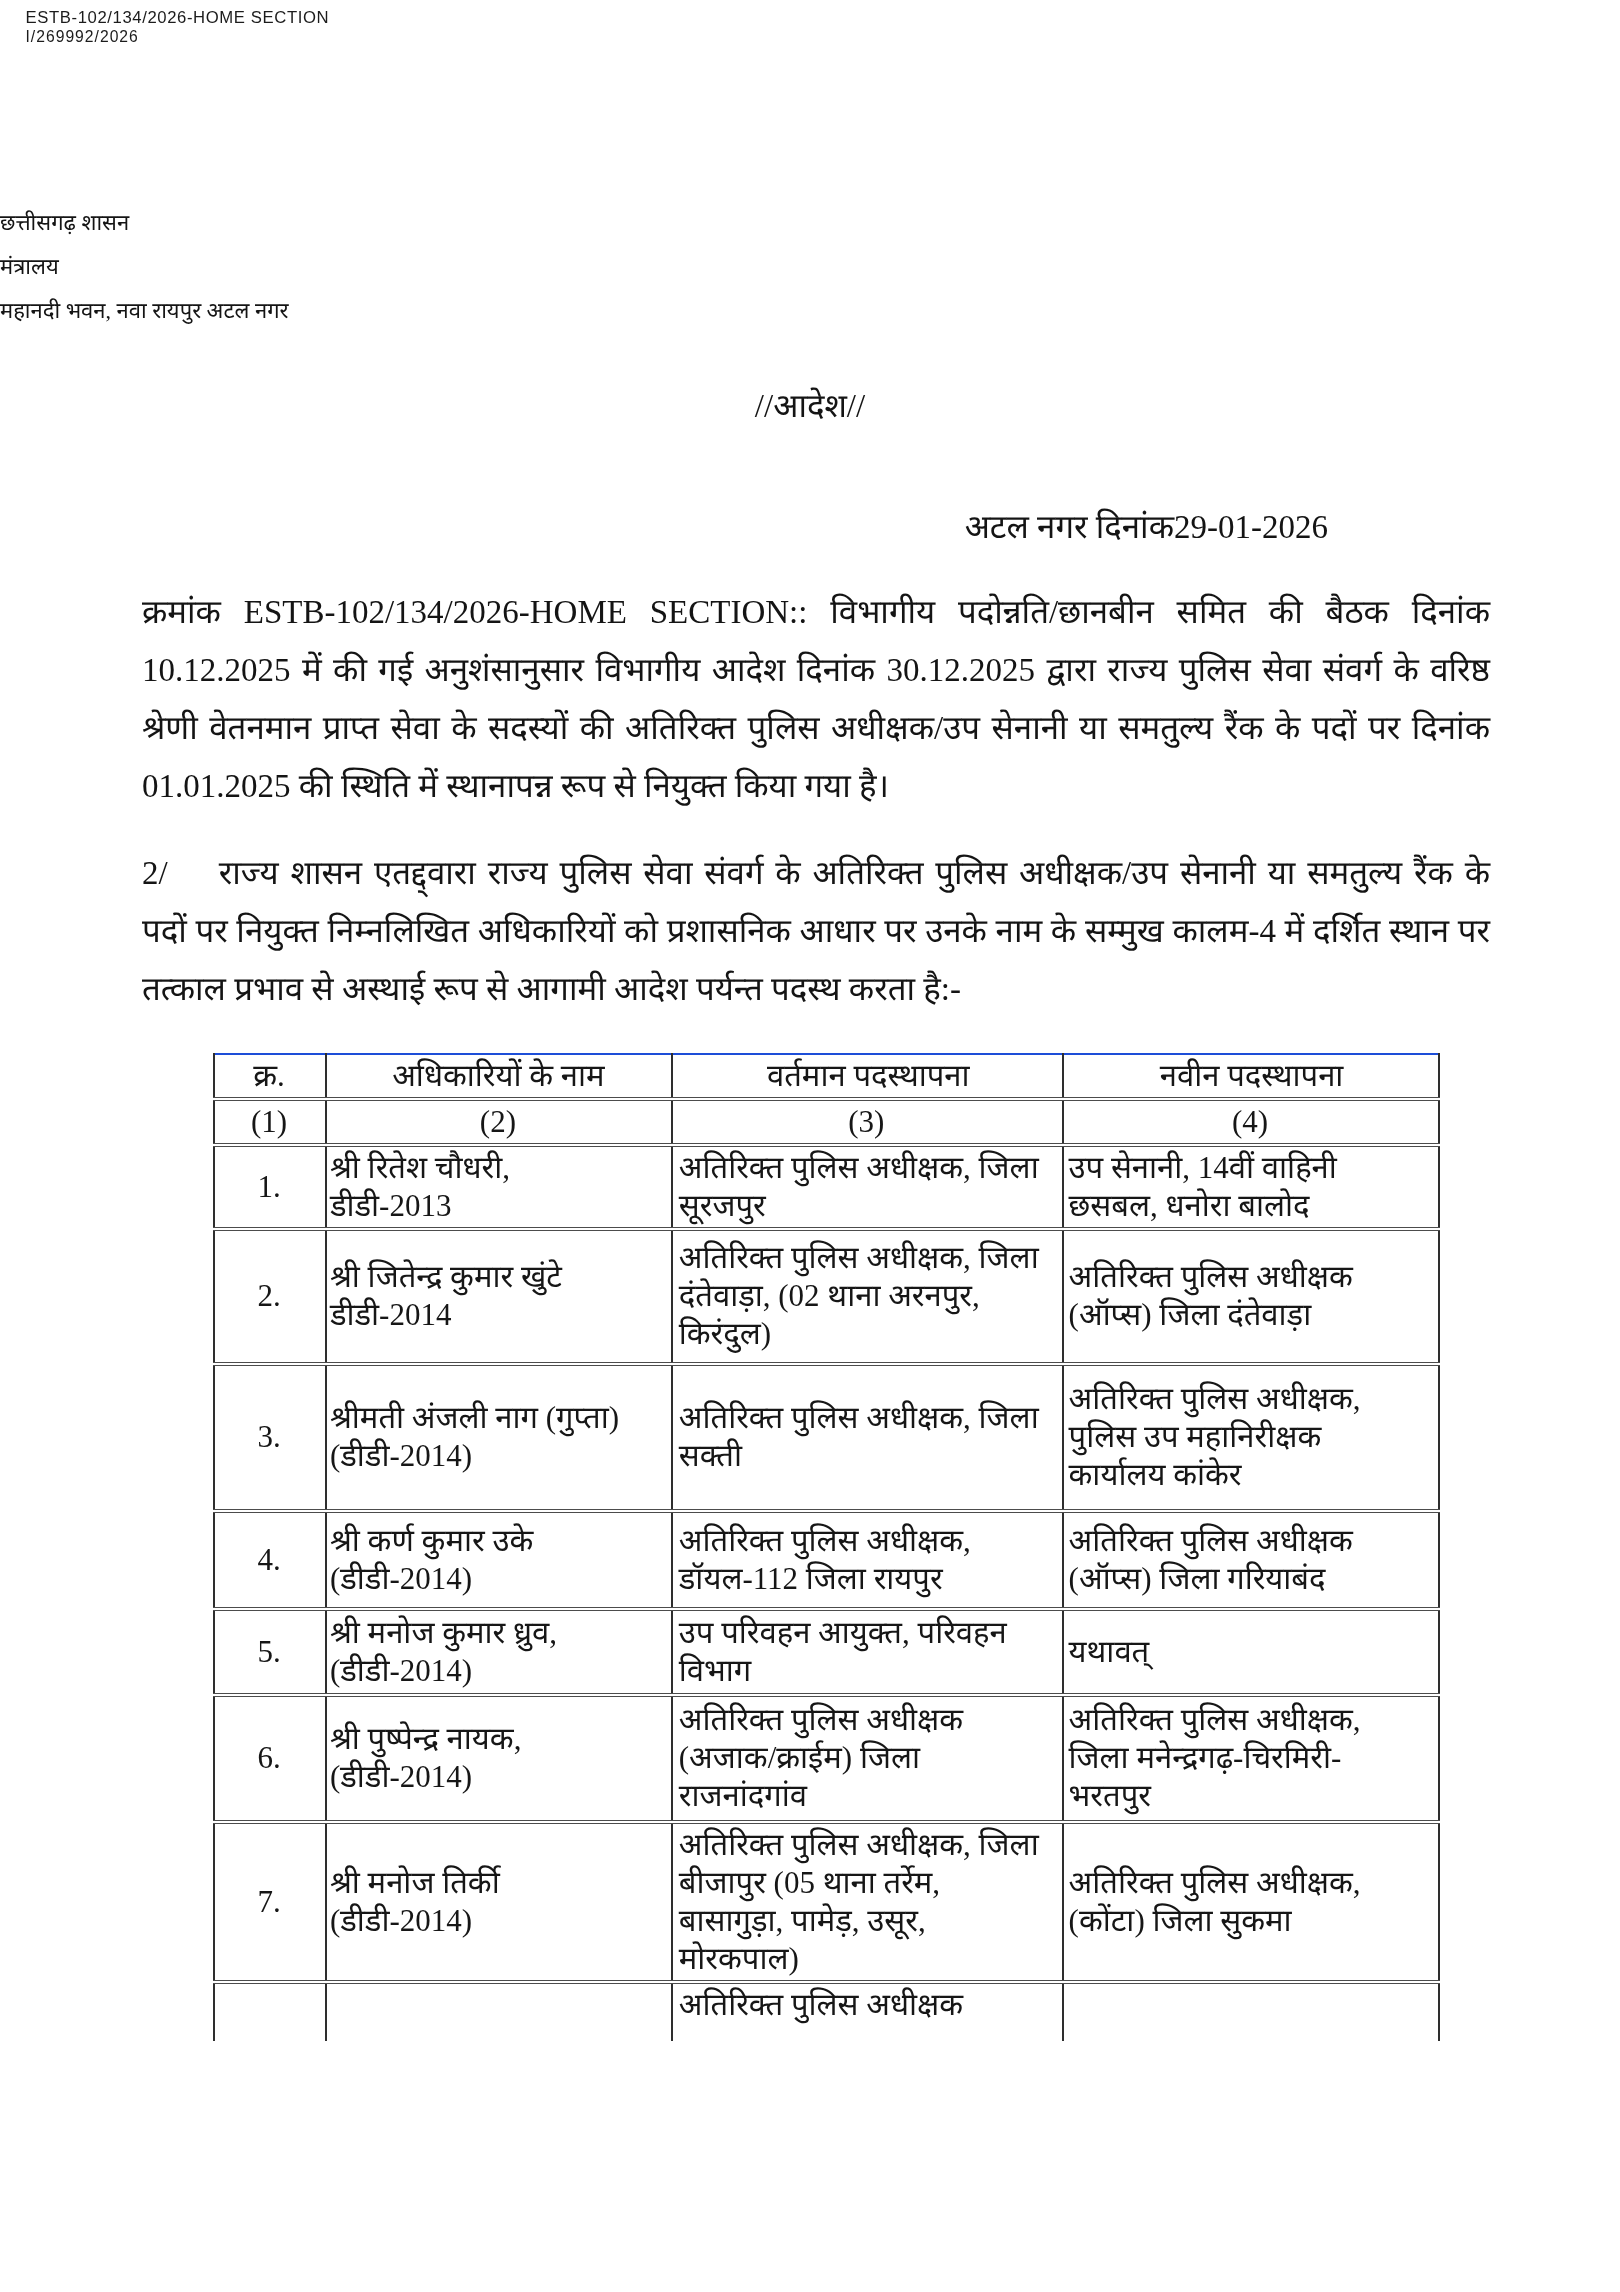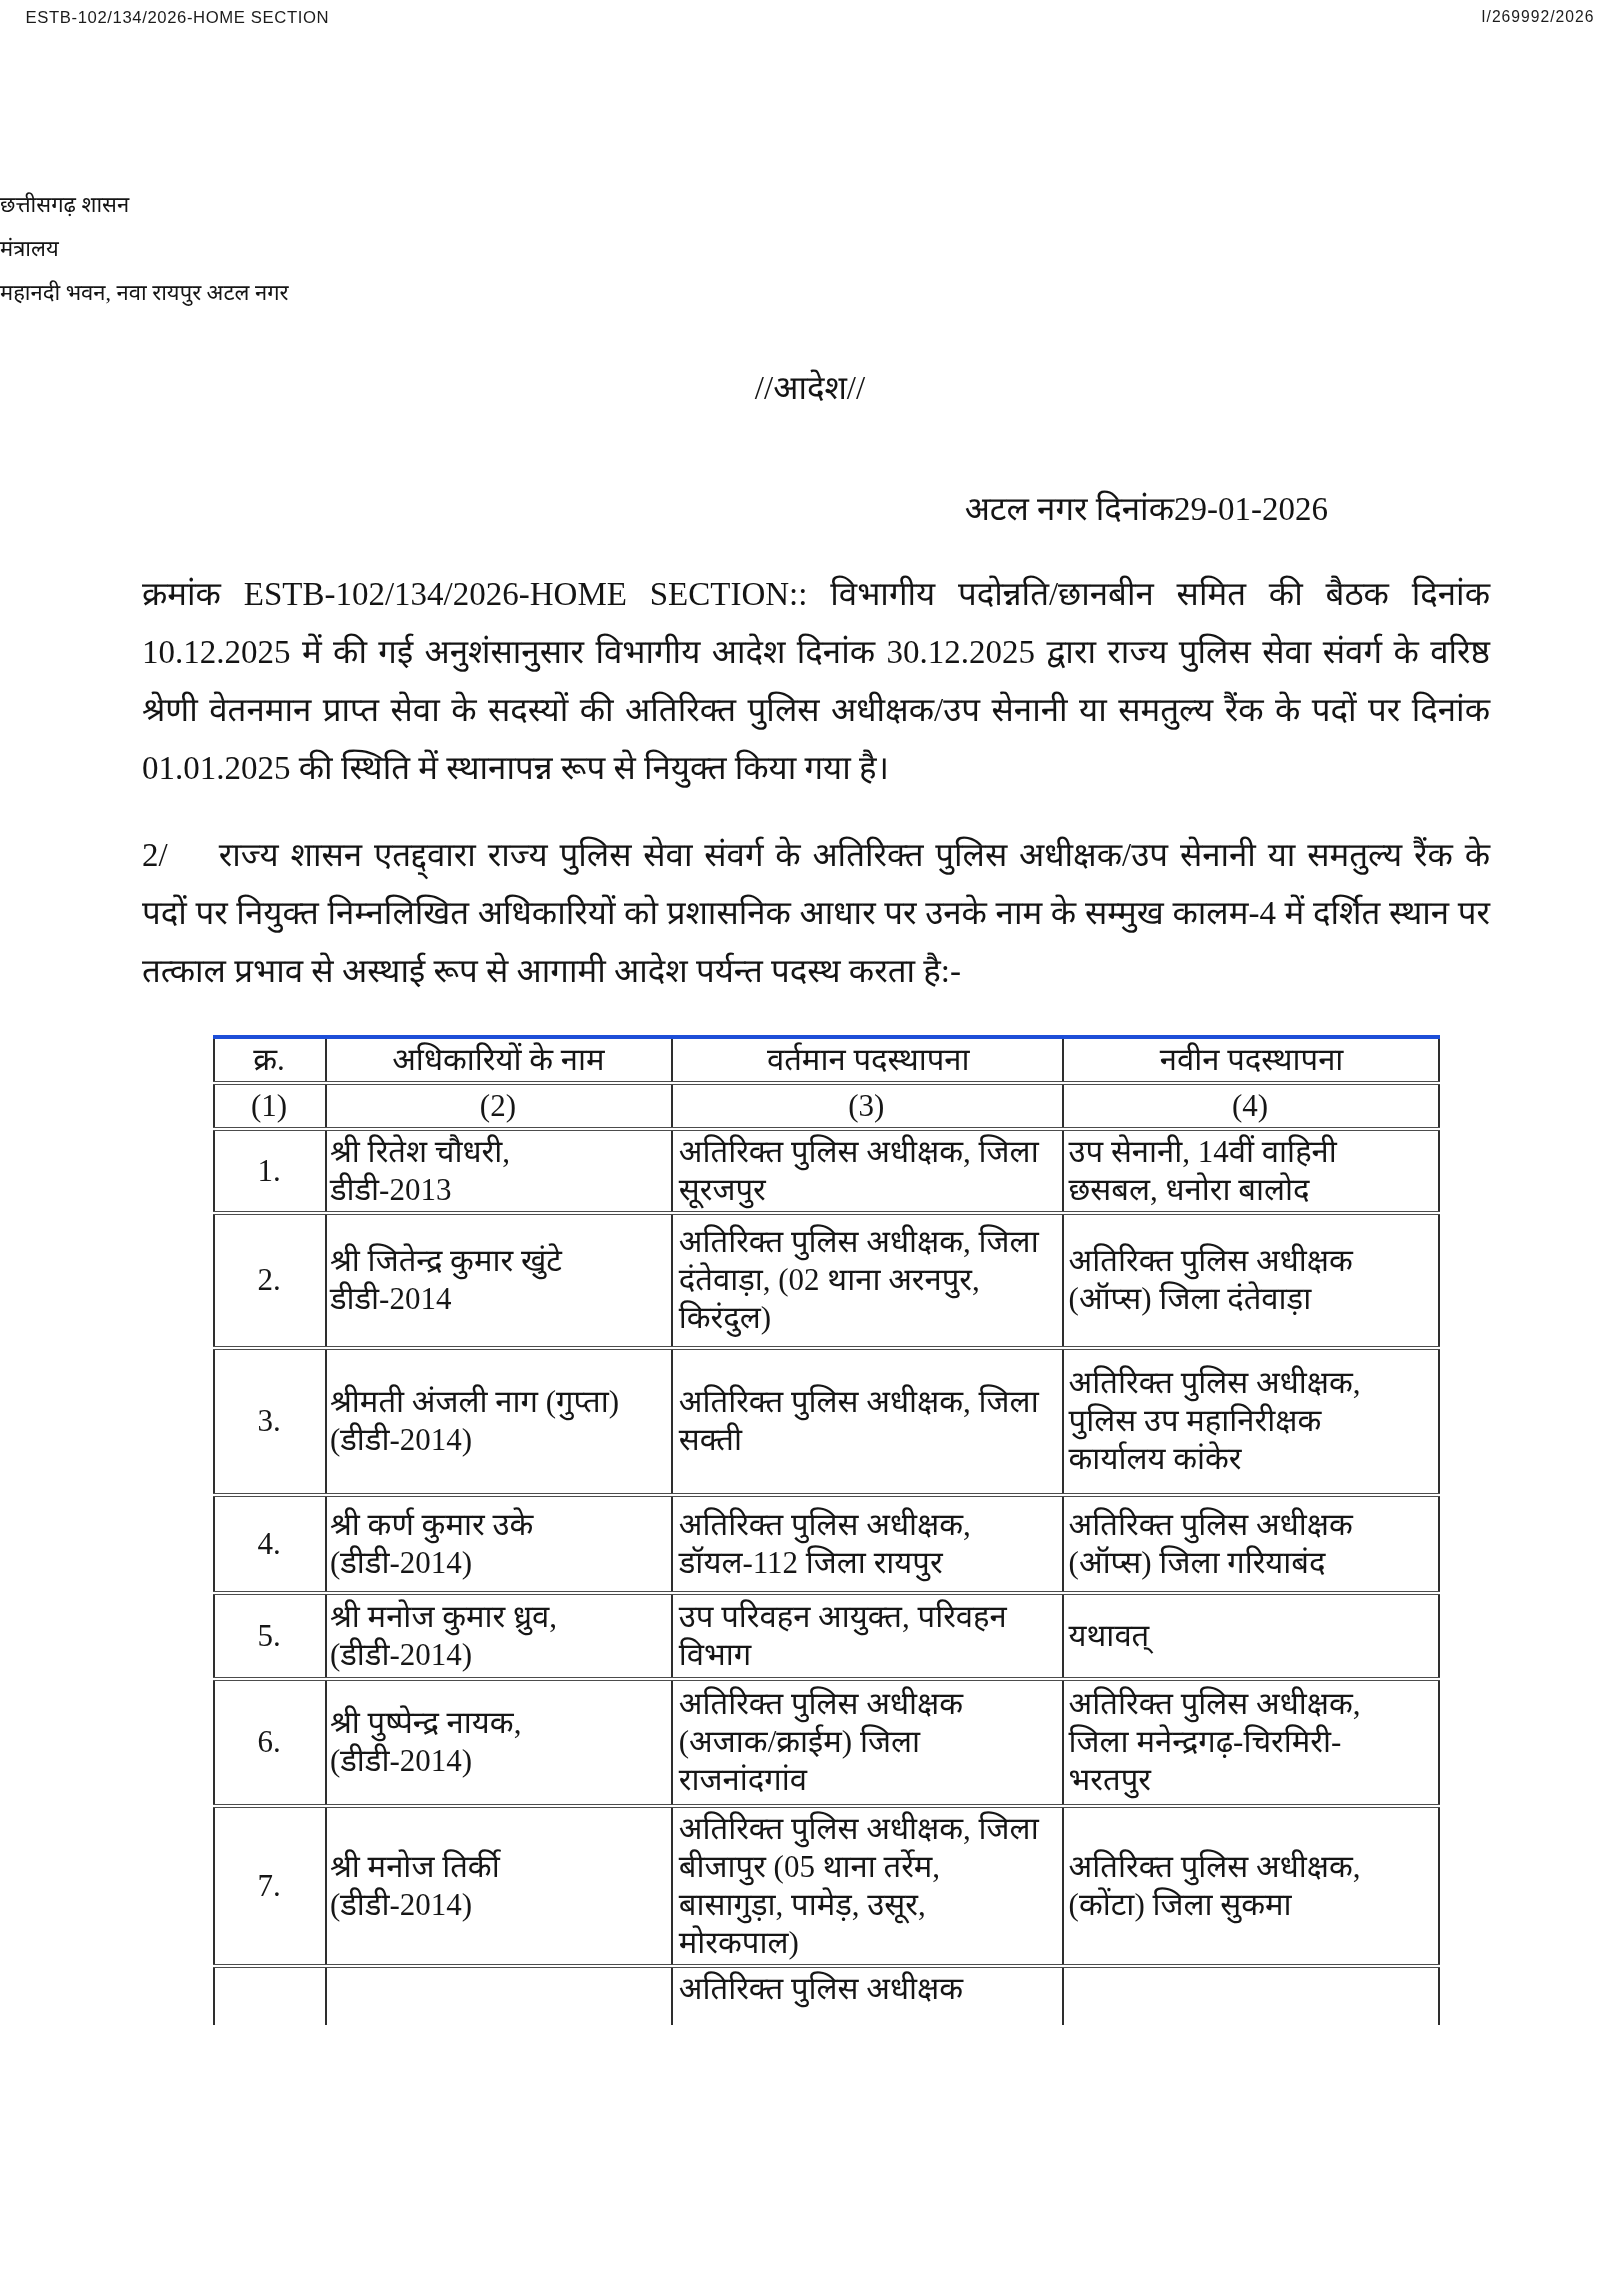--- a/index.html
+++ b/index.html
@@ -15,20 +15,21 @@
   }
   .topbar {
     display:flex;
     justify-content:space-between;
     align-items:flex-start;
     padding:7.8px 25.5px 0 25.5px;
     font-family:"Liberation Sans","DejaVu Sans",sans-serif;
     font-size:16.7px;
     letter-spacing:0.6px;
     color:#1c1c1c;
+    flex-direction:column;
   }
   .topbar .ref-right { font-size:15.7px; letter-spacing:1px; }
   .letterhead {
     margin-top:155px;
     text-align:left;
     font-size:22px;
     line-height:44px;
   }
   .order-title {
     margin-top:49px;
@@ -53,21 +54,21 @@
   .pnum { margin-right:51px; }
   table.doc-table {
     margin:35px 0 0 213px;
     width:1186px;
     table-layout:fixed;
     border-collapse:collapse;
     font-size:31px;
     line-height:38px;
     color:#161616;
   }
-  table.doc-table { border-top:4px solid #1d4ed8; }
+  table.doc-table { border-top:2px solid #1d4ed8; }
   .doc-table td, .doc-table th {
     border-left:2px solid #2e2e2e;
     border-right:2px solid #2e2e2e;
     border-bottom:4.9px double #4c4c4c;
     padding:2px 3.9px 2px 6.9px;
     vertical-align:middle;
     font-weight:normal;
     overflow:hidden;
   }
   .doc-table .col-sno   { width:104px; text-align:center; padding-left:2px; }

